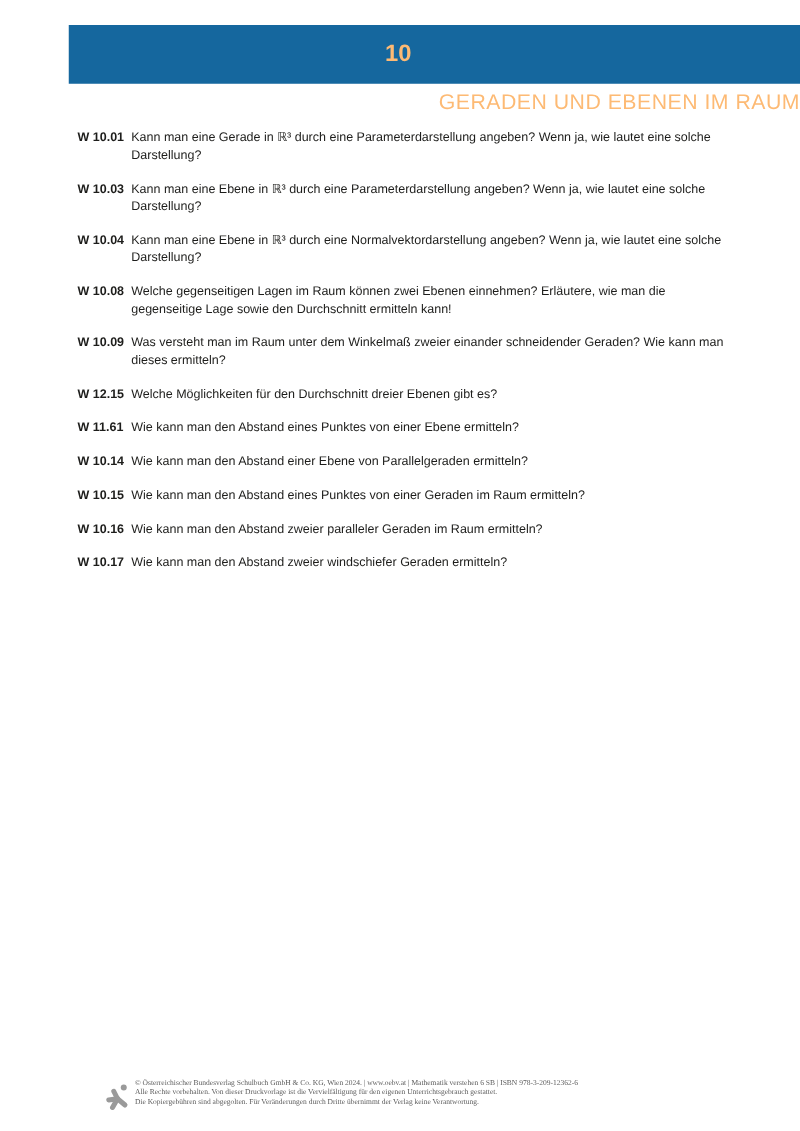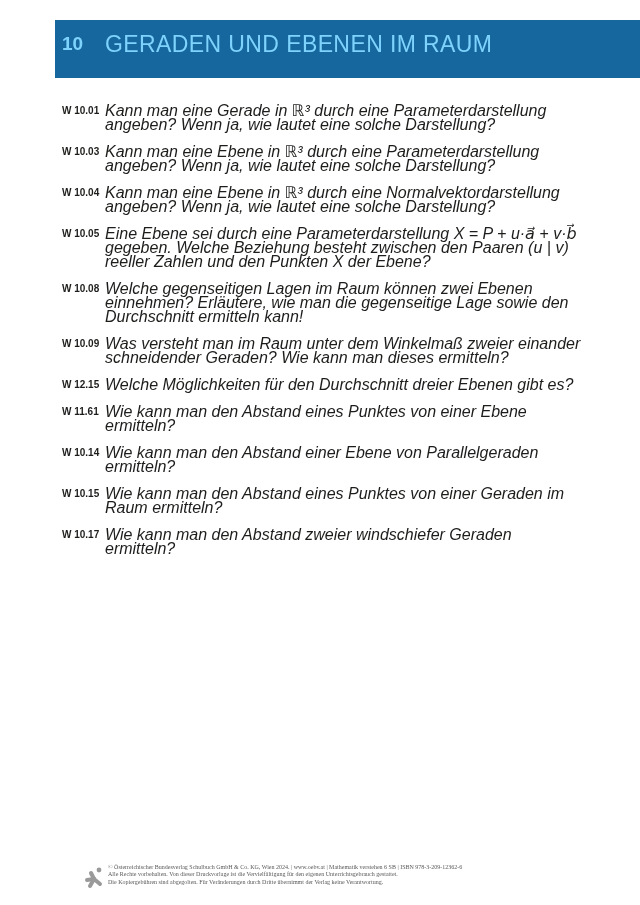--- a/index.html
+++ b/index.html
@@ -12,38 +12,40 @@
     color: #1d1d1b;
     overflow: hidden;
   }
 
   
   .chapter-bar {
     position: absolute;
     left: 55px;
     top: 20px;
     right: 0;
-    height: 58px;
+    height: 47px;
     background: #15679e;
     display: flex;
     align-items: flex-start;
     padding: 13px 0 0 7px;
-    color: #7dd3fc;
+    color: #fdba74;
+    justify-content: flex-end;
   }
   .chapter-num {
     flex: 0 0 43px;
     font-size: 19px;
     font-weight: bold;
     line-height: 22px;
   }
   .chapter-title {
-    font-size: 23px;
+    font-size: 17px;
     font-weight: normal;
     letter-spacing: 0.4px;
     line-height: 22px;
+    margin-top: 38px;
   }
 
   
   .questions {
     position: absolute;
     left: 62px;
     top: 104px;
     display: flex;
     flex-direction: column;
     gap: 13px;
@@ -51,23 +53,22 @@
   .q-row { display: flex; align-items: flex-start; }
   .q-label {
     flex: 0 0 43px;
     font-weight: bold;
     font-size: 10px;
     line-height: 14px;
     white-space: nowrap;
   }
   .q-text {
     width: 480px;
-    font-size: 16px;
+    font-size: 10px;
     line-height: 14px;
-    font-style: italic;
   }
 
   
   .footer {
     position: absolute;
     left: 84px;
     top: 864px;
     display: flex;
     align-items: flex-start;
   }
@@ -97,24 +98,20 @@
   <div class="q-row">
     <span class="q-label">W 10.03</span>
     <span class="q-text">Kann man eine Ebene in ℝ³ durch eine Parameterdarstellung angeben? Wenn ja, wie lautet eine solche Darstellung?</span>
   </div>
 
   <div class="q-row">
     <span class="q-label">W 10.04</span>
     <span class="q-text">Kann man eine Ebene in ℝ³ durch eine Normalvektordarstellung angeben? Wenn ja, wie lautet eine solche Darstellung?</span>
   </div>
 
-  <div class="q-row">
-    <span class="q-label">W 10.05</span>
-    <span class="q-text">Eine Ebene sei durch eine Parameterdarstellung X = P + u·a⃗ + v·b⃗ gegeben. Welche Beziehung besteht zwischen den Paaren (u | v) reeller Zahlen und den Punkten X der Ebene?</span>
-  </div>
 
 
 
   <div class="q-row">
     <span class="q-label">W 10.08</span>
     <span class="q-text">Welche gegenseitigen Lagen im Raum können zwei Ebenen einnehmen? Erläutere, wie man die gegenseitige Lage sowie den Durchschnitt ermitteln kann!</span>
   </div>
 
   <div class="q-row">
     <span class="q-label">W 10.09</span>
@@ -136,20 +133,24 @@
   <div class="q-row">
     <span class="q-label">W 10.14</span>
     <span class="q-text">Wie kann man den Abstand einer Ebene von Parallelgeraden ermitteln?</span>
   </div>
 
   <div class="q-row">
     <span class="q-label">W 10.15</span>
     <span class="q-text">Wie kann man den Abstand eines Punktes von einer Geraden im Raum ermitteln?</span>
   </div>
 
+  <div class="q-row">
+    <span class="q-label">W 10.16</span>
+    <span class="q-text">Wie kann man den Abstand zweier paralleler Geraden im Raum ermitteln?</span>
+  </div>
 
   <div class="q-row">
     <span class="q-label">W 10.17</span>
     <span class="q-text">Wie kann man den Abstand zweier windschiefer Geraden ermitteln?</span>
   </div>
 </div>
 
 <div class="footer">
   <svg class="footer-logo" viewBox="0 0 19 24" aria-hidden="true">
     <g stroke="#9a9a9a" stroke-width="4" stroke-linecap="round" fill="#9a9a9a">

